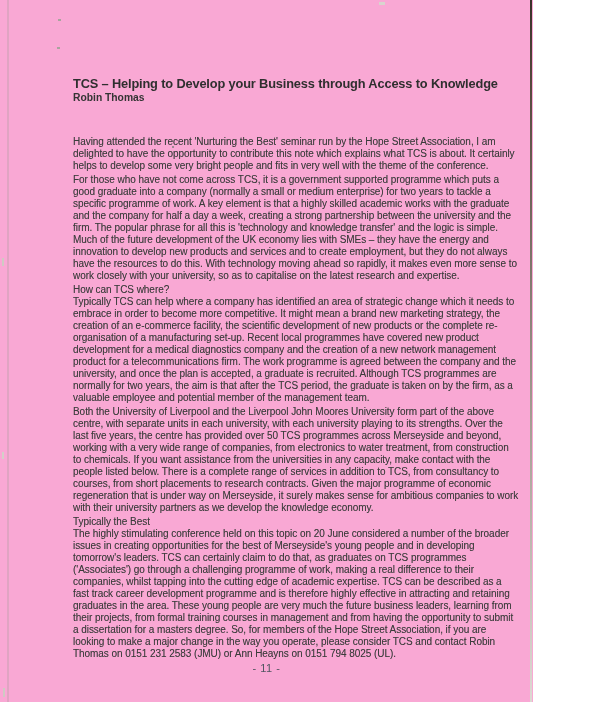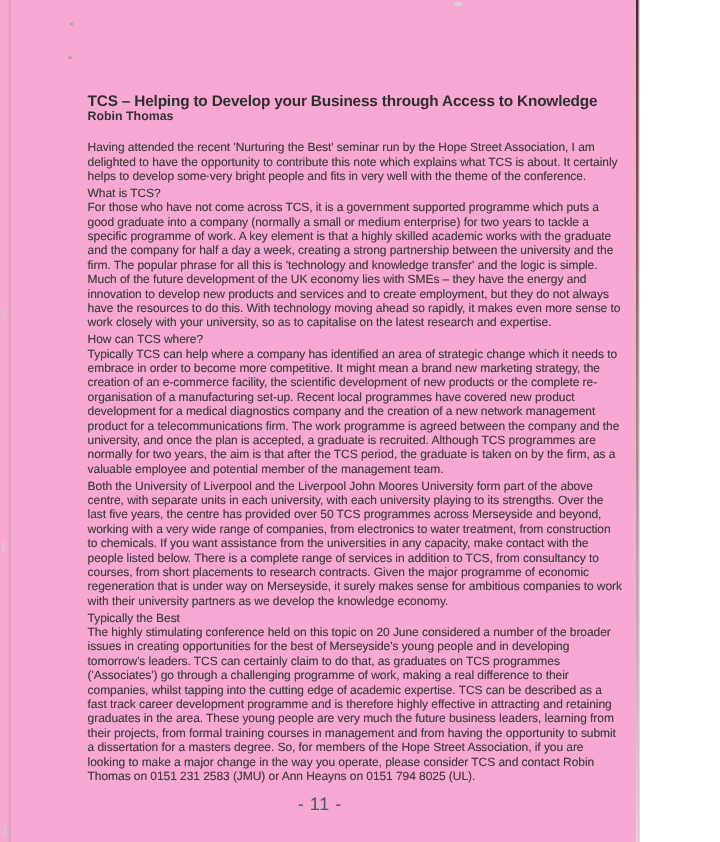--- a/index.html
+++ b/index.html
@@ -29,42 +29,42 @@
     letter-spacing: -0.15px;
     line-height: 15px;
     white-space: pre;
   }
 
   .doc-author {
     font-size: 10.3px;
     font-weight: bold;
     color: #343434;
     line-height: 13px;
-    margin-bottom: 14px;
+    margin-bottom: 32px;
     white-space: pre;
   }
 
   .para, .sec-heading {
     font-size: 10px;
     line-height: 12px;
     letter-spacing: -0.05px;
     color: #3c3c3c;
     white-space: pre;
     text-shadow: 0 0 0.4px rgba(70,70,70,0.45);
   }
 
   .section { margin-top: 2px; }
 
   .page-number {
     position: absolute;
     left: 0;
     right: 0;
     top: 662px;
     text-align: center;
-    font-size: 15px;
+    font-size: 11px;
     letter-spacing: 0.5px;
     color: #4f5560;
   }
 
   
   .scan-edge-right {
     position: absolute;
     top: 0;
     right: 1px;
     width: 2px;
@@ -110,21 +110,20 @@
 
     <div class="doc-title">TCS – Helping to Develop your Business through Access to Knowledge</div>
 
     <div class="doc-author">Robin Thomas</div>
 
     <div class="para">Having attended the recent 'Nurturing the Best' seminar run by the Hope Street Association, I am
 delighted to have the opportunity to contribute this note which explains what TCS is about. It certainly
 helps to develop some very bright people and fits in very well with the theme of the conference.</div>
 
     <div class="section">
-      <div class="sec-heading">What is TCS?</div>
       <div class="para">For those who have not come across TCS, it is a government supported programme which puts a
 good graduate into a company (normally a small or medium enterprise) for two years to tackle a
 specific programme of work. A key element is that a highly skilled academic works with the graduate
 and the company for half a day a week, creating a strong partnership between the university and the
 firm. The popular phrase for all this is 'technology and knowledge transfer' and the logic is simple.
 Much of the future development of the UK economy lies with SMEs – they have the energy and
 innovation to develop new products and services and to create employment, but they do not always
 have the resources to do this. With technology moving ahead so rapidly, it makes even more sense to
 work closely with your university, so as to capitalise on the latest research and expertise.</div>
     </div>

